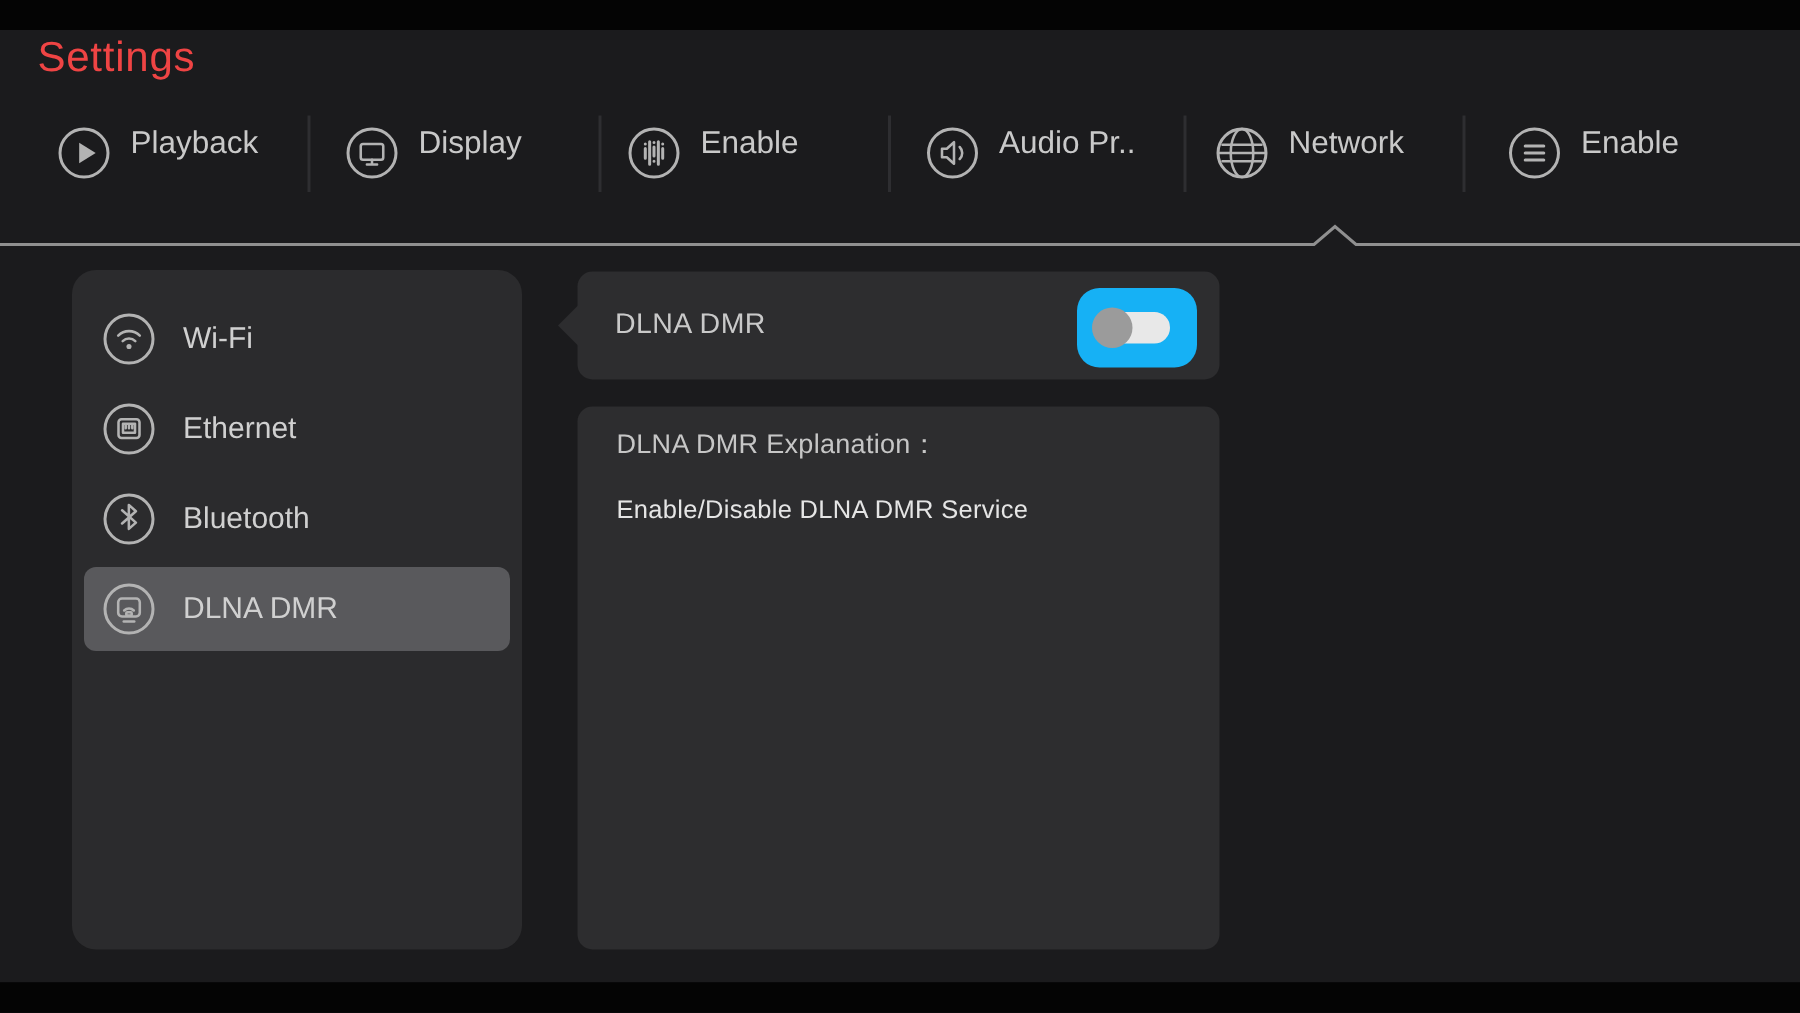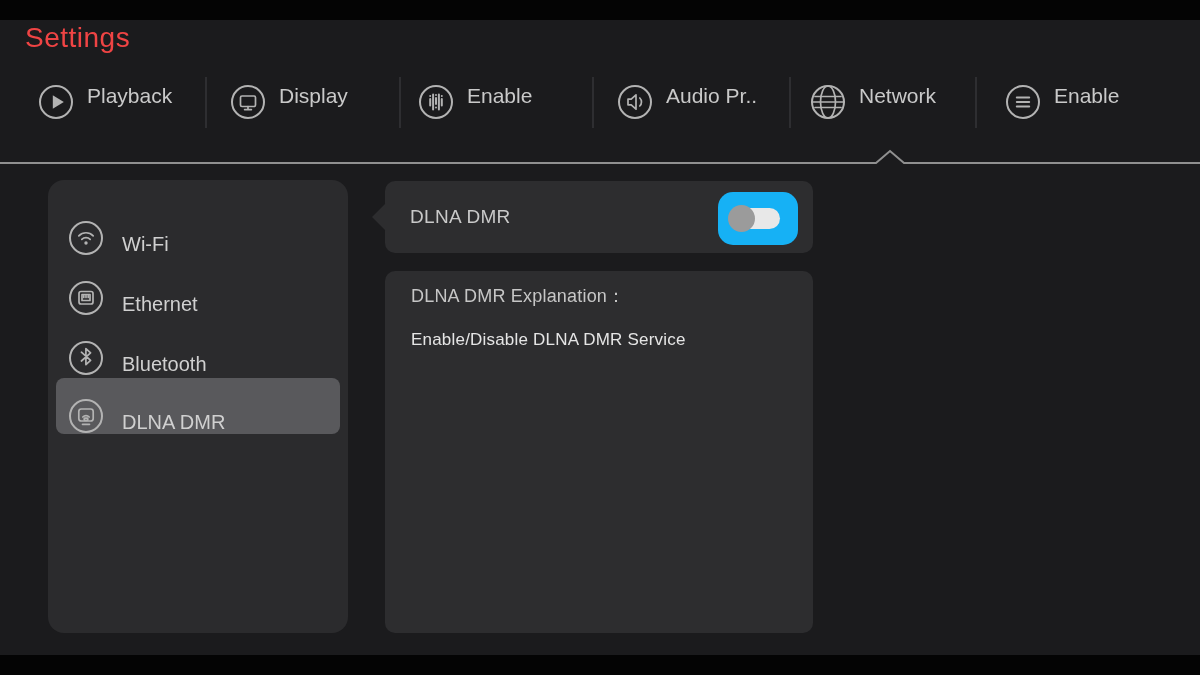--- a/index.html
+++ b/index.html
@@ -37,21 +37,21 @@
 
   .divider-svg{position:absolute;left:0;top:148px;width:1200px;height:20px;display:block;}
 
   
   .sidebar{
     position:absolute;left:48px;top:180px;width:300px;height:453px;
     background:#2b2b2d;border-radius:16px;
   }
   .side-item{
     position:absolute;left:8px;width:284px;height:60px;border-radius:8px;
-    display:flex;align-items:flex-end;cursor:pointer;
+    display:flex;align-items:center;cursor:pointer;
   }
   .side-item .icn{margin-left:12px;}
   .side-item .side-label{margin-left:18px;font-size:20px;color:#d0d0d0;}
   .side-item.selected{background:#59595c;height:56px;}
 
   
   .row-panel{
     position:absolute;left:385px;top:181px;width:428px;height:72px;
     background:#2d2d2f;border-radius:10px;cursor:pointer;
   }

